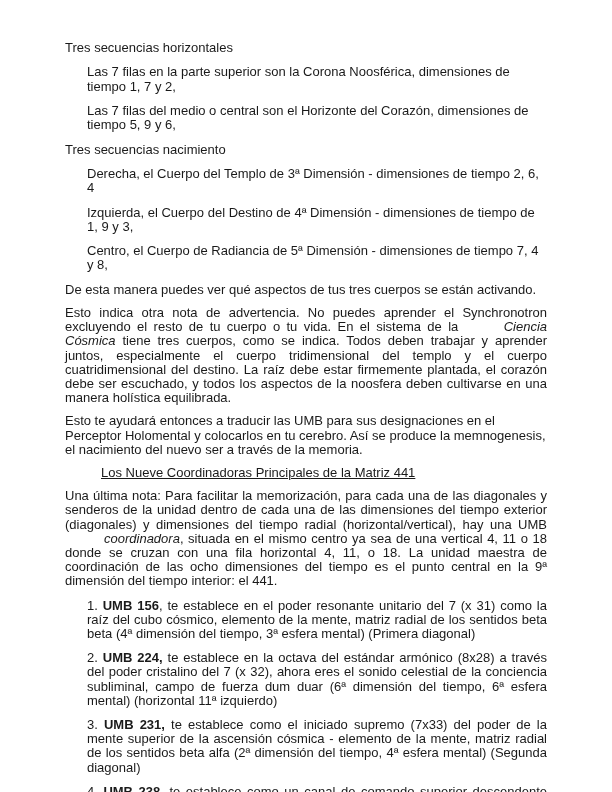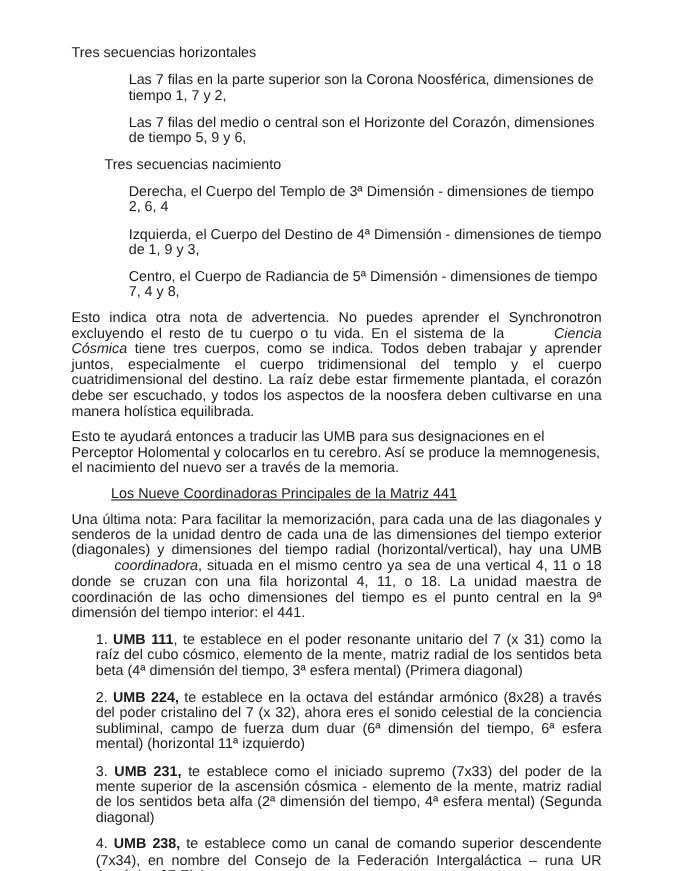--- a/index.html
+++ b/index.html
@@ -5,51 +5,52 @@
     html, body { margin: 0; padding: 0; background: #ffffff; }
     body { width: 612px; height: 792px; position: relative; overflow: hidden; }
     .page {
       position: absolute; left: 65px; top: 41px; width: 482px;
       font-family: "Liberation Sans", sans-serif;
       font-size: 13px; color: #1a1a1a; line-height: 14.2px;
     }
     .p { margin: 0; }
     .just { text-align: justify; }
     .indent { padding-left: 22px; }
-    .gap-s { margin-top: 10.2px; margin-left: 30px; }
+    .gap-s { margin-top: 10.2px; }
     .gap-m { margin-top: 9px; }
     .u { text-decoration: underline; padding-left: 36px; }
     .list-item { padding-left: 22px; text-align: justify; margin-top: 10px; }
     b { font-weight: bold; }
     i { font-style: italic; margin-left: 39px; }
   </style>
 </head>
 <body>
 
 <div class="page">
 
   <p class="p">Tres secuencias horizontales</p>
   <p class="p indent gap-s">Las 7 filas en la parte superior son la Corona Noosférica, dimensiones de tiempo 1, 7 y 2,</p>
   <p class="p indent gap-s">Las 7 filas del medio o central son el Horizonte del Corazón, dimensiones de tiempo 5, 9 y 6,</p>
 
   <p class="p gap-s">Tres secuencias nacimiento</p>
   <p class="p indent gap-s">Derecha, el Cuerpo del Templo de 3ª Dimensión - dimensiones de tiempo 2, 6, 4</p>
   <p class="p indent gap-s">Izquierda, el Cuerpo del Destino de 4ª Dimensión - dimensiones de tiempo de 1, 9 y 3,</p>
   <p class="p indent gap-s">Centro, el Cuerpo de Radiancia de 5ª Dimensión - dimensiones de tiempo 7, 4 y 8,</p>
 
+  <p class="p gap-s">De esta manera puedes ver qué aspectos de tus tres cuerpos se están activando.</p>
 
   <p class="p just gap-m"><span>Esto indica otra nota de advertencia. No puedes aprender el Synchronotron excluyendo el resto de tu cuerpo o tu vida. En el sistema de la </span><i>Ciencia Cósmica</i><span> tiene tres cuerpos, como se indica.  Todos deben trabajar y aprender juntos, especialmente el cuerpo tridimensional del templo y el cuerpo cuatridimensional del destino. La raíz debe estar firmemente plantada, el corazón debe ser escuchado, y todos los aspectos de la noosfera deben cultivarse en una manera holística equilibrada.</span></p>
 
   <p class="p gap-m">Esto te ayudará entonces a traducir las UMB para sus designaciones en el Perceptor Holomental y colocarlos en tu cerebro. Así se produce la memnogenesis, el nacimiento del nuevo ser a través de la memoria.</p>
 
   <p class="p u gap-m">Los Nueve Coordinadoras Principales de la Matriz 441</p>
 
   <p class="p just gap-m"><span>Una última nota: Para facilitar la memorización, para cada una de las diagonales y senderos de la unidad dentro de cada una de las dimensiones del tiempo exterior (diagonales) y dimensiones del tiempo radial (horizontal/vertical), hay una UMB </span><i>coordinadora</i><span>, situada en el mismo centro ya sea de una vertical 4, 11 o 18 donde se cruzan con una fila horizontal 4, 11, o 18. La unidad maestra de coordinación de las ocho dimensiones del tiempo es el punto central en la 9ª dimensión del tiempo interior: el 441.</span></p>
 
 
   <div>
-    <p class="p list-item"><span>1. </span><b>UMB 111</b><span>, te establece en el poder resonante unitario del 7 (x 31) como la raíz del cubo cósmico, elemento de la mente, matriz radial de los sentidos beta beta (4ª dimensión del tiempo, 3ª esfera mental) (Primera diagonal)</span></p>
+    <p class="p list-item"><span>1. </span><b>UMB 156</b><span>, te establece en el poder resonante unitario del 7 (x 31) como la raíz del cubo cósmico, elemento de la mente, matriz radial de los sentidos beta beta (4ª dimensión del tiempo, 3ª esfera mental) (Primera diagonal)</span></p>
     <p class="p list-item"><span>2. </span><b>UMB 224,</b><span> te establece en la octava del estándar armónico (8x28) a través del poder cristalino del 7 (x 32), ahora eres el sonido celestial de la conciencia subliminal, campo de fuerza dum duar (6ª dimensión del tiempo, 6ª esfera mental) (horizontal 11ª izquierdo)</span></p>
     <p class="p list-item"><span>3. </span><b>UMB 231,</b><span> te establece como el iniciado supremo (7x33) del poder de la mente superior de la ascensión cósmica - elemento de la mente, matriz  radial  de los sentidos beta alfa (2ª dimensión del tiempo, 4ª esfera mental) (Segunda diagonal)</span></p>
     <p class="p list-item"><span>4. </span><b>UMB 238,</b><span> te establece como un canal de comando superior descendente (7x34), en nombre del Consejo de la Federación Intergaláctica – runa UR Armónica 87 El tiempo-</span></p>
   </div>
 
 </div>
 
 </body></html>

